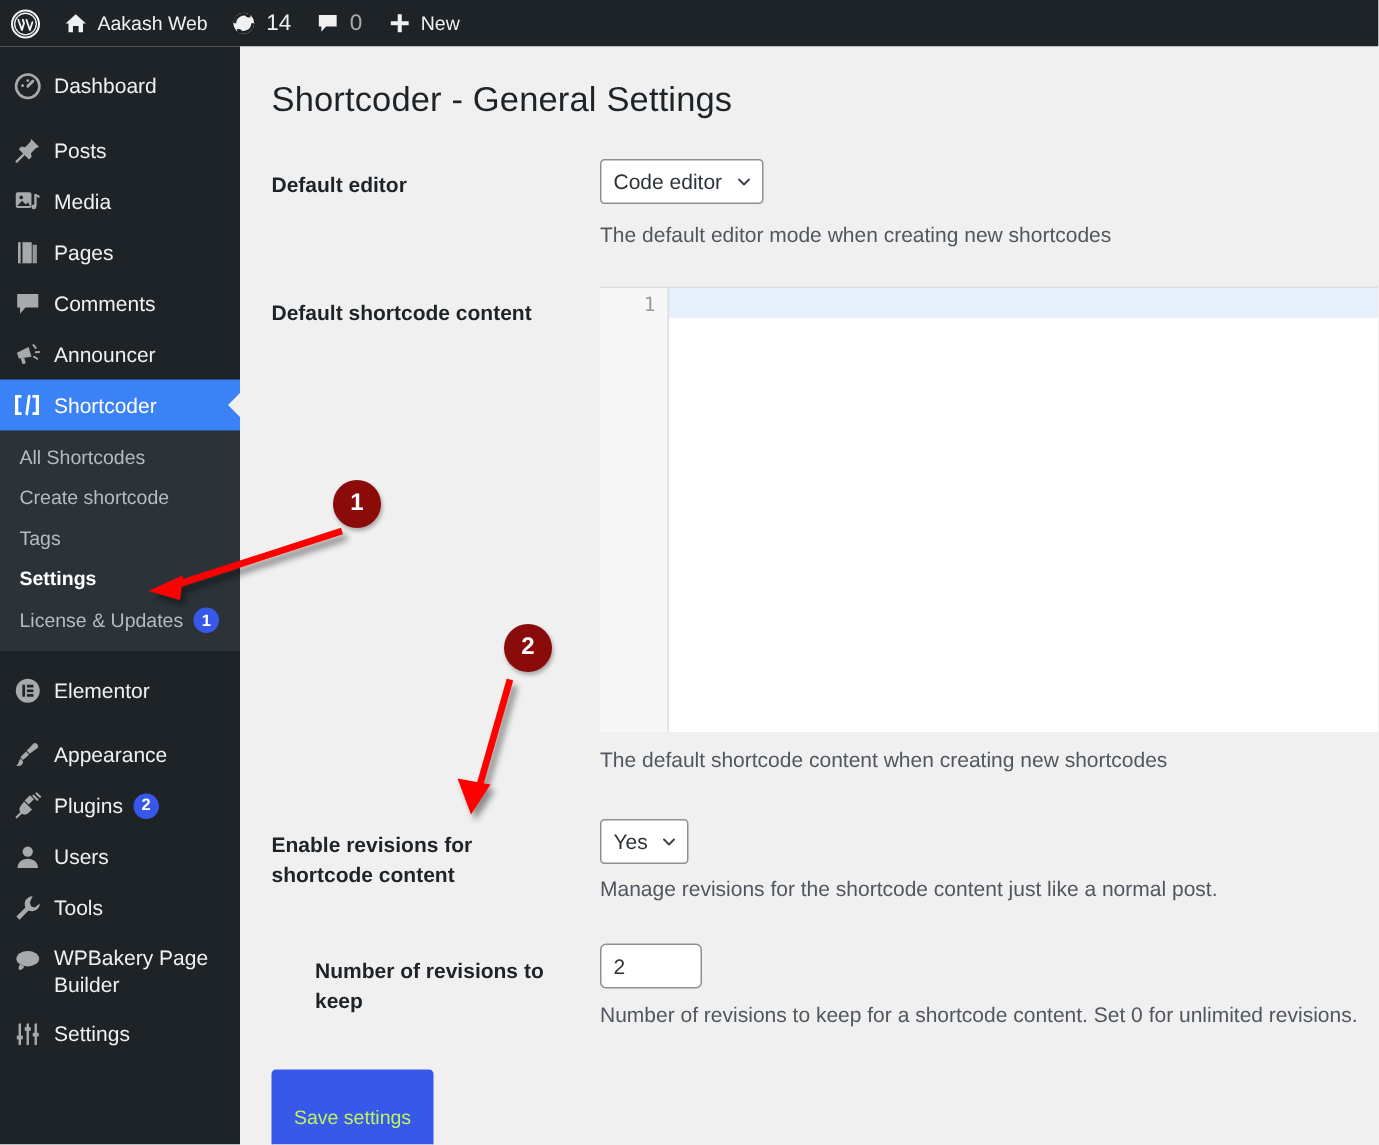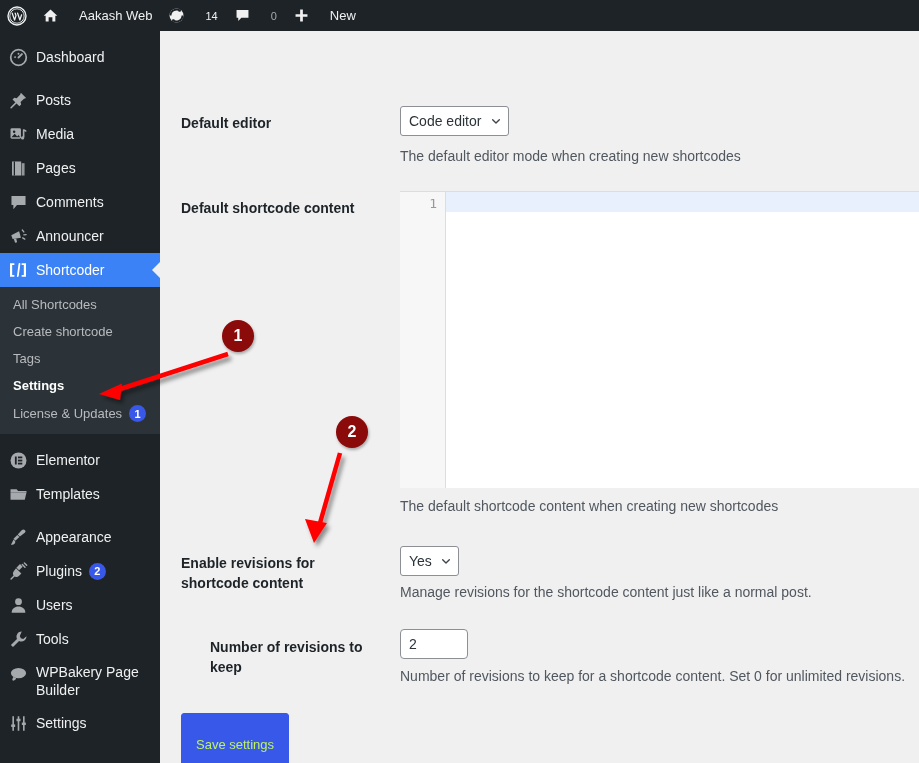--- a/index.html
+++ b/index.html
@@ -14,27 +14,27 @@
   
   .adminbar {
     position: absolute; top: 0; left: 0;
     width: 919px; height: 31px;
     background: #1d2327;
     display: flex; align-items: center;
     color: #f0f0f1;
     font-size: 13px;
   }
   .ab-item {
-    display: flex; align-items: center; gap: 20px;
+    display: flex; align-items: center; gap: 6px;
     height: 31px; padding: 12px 8px;
     color: #f0f0f1; white-space: nowrap;
   }
   .ab-item.first { padding-left: 7px; padding-right: 7px; }
   .ab-icon { display: inline-flex; align-items: center; justify-content: center; }
-  .ab-num { color: #f0f0f1; font-size: 11px; }
+  .ab-num { color: #f0f0f1; font-size: 15px; }
   .ab-count-zero { color: #a7aaad; }
   .ab-label { font-size: 13px; }
 
   
   .sidebar {
     position: absolute; top: 31px; left: 0;
     width: 160px; height: 732px;
     background: #1d2327;
     color: #f0f0f1;
     font-size: 14px;
@@ -347,29 +347,20 @@
           <circle cx="10" cy="10" r="8.4" fill="currentColor"></circle>
           <rect x="6.2" y="5.8" width="1.9" height="8.4" fill="#1d2327"></rect>
           <rect x="9.4" y="5.8" width="4.6" height="1.9" fill="#1d2327"></rect>
           <rect x="9.4" y="9.1" width="4.6" height="1.9" fill="#1d2327"></rect>
           <rect x="9.4" y="12.3" width="4.6" height="1.9" fill="#1d2327"></rect>
         </svg>
       </span>
       <span class="menu-label">Elementor</span>
     </div>
 
-    <div class="menu-item">
-      <span class="menu-ico">
-        <svg width="19" height="19" viewBox="0 0 20 20">
-          <path d="M1.6 4.4 H8 L9.6 6.4 H18.4 V8 H1.6 Z" fill="currentColor"></path>
-          <path d="M1.6 8 H18.4 L16.6 15.6 H1.6 Z" fill="currentColor"></path>
-        </svg>
-      </span>
-      <span class="menu-label">Templates</span>
-    </div>
 
     <div class="menu-sep"></div>
 
     <div class="menu-item">
       <span class="menu-ico">
         <svg width="19" height="19" viewBox="0 0 20 20">
           <path d="M16.6 2.2 C17.6 3.2 17.6 4.2 16.6 5 L11.4 9 L9.2 6.8 L13.6 2.2 C14.6 1.2 15.6 1.2 16.6 2.2 Z" fill="currentColor"></path>
           <path d="M8.8 7.4 L11 9.6 L6.6 13.4 L4.8 11.4 Z" fill="currentColor"></path>
           <path d="M5 12.2 C3.6 13.4 4 15.6 2 17.4 C4.6 18.2 7 16.6 6.6 14.2 Z" fill="currentColor"></path>
         </svg>
@@ -428,20 +419,21 @@
           <rect x="13.5" y="9" width="4.2" height="2.6" fill="currentColor"></rect>
         </svg>
       </span>
       <span class="menu-label">Settings</span>
     </div>
 
   </div>
 
   <div class="main">
 
+    <div class="page-title">Shortcoder - General Settings</div>
 
     <div class="row-label" style="top:82px;">Default editor</div>
     <div class="field" style="top:75px;">
       <span class="selwrap">
         <select class="wp">
           <option>Code editor</option>
         </select>
         <svg class="caret" viewBox="0 0 12 12">
           <path d="M2 4.4 L6 8.4 L10 4.4" fill="none" stroke="#3c434a" stroke-width="1.6" stroke-linecap="round" stroke-linejoin="round"></path>
         </svg>

